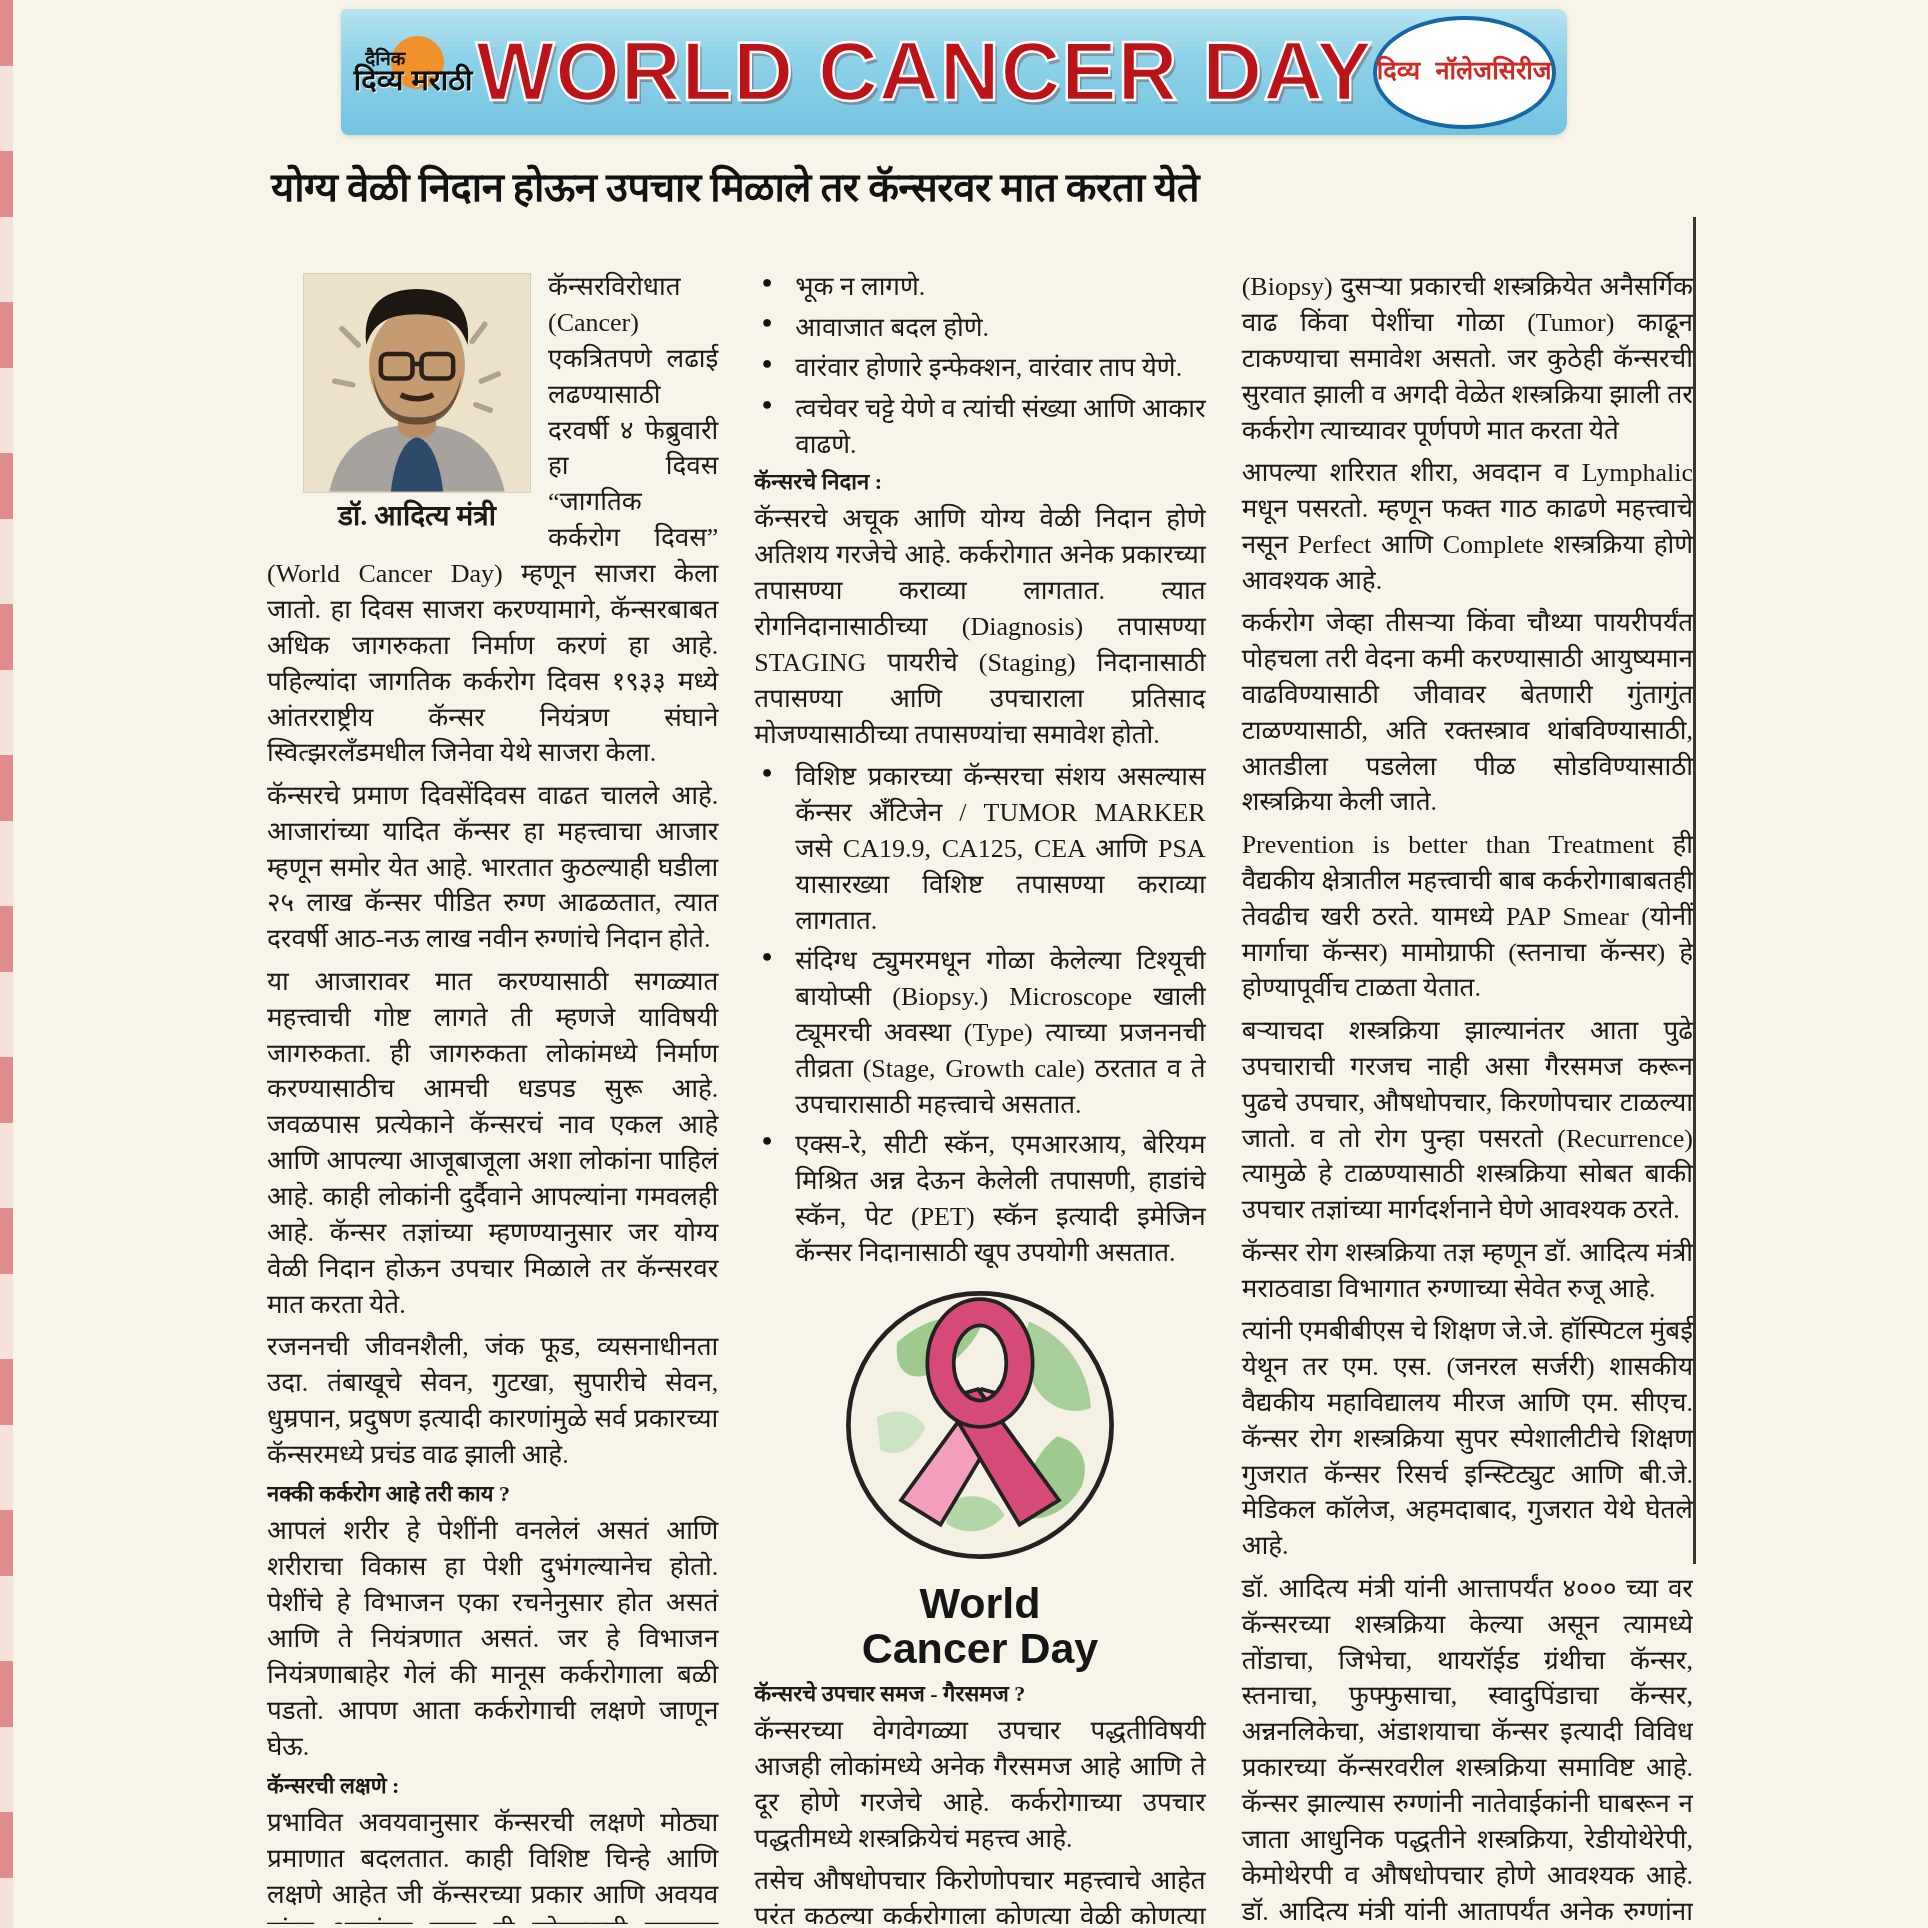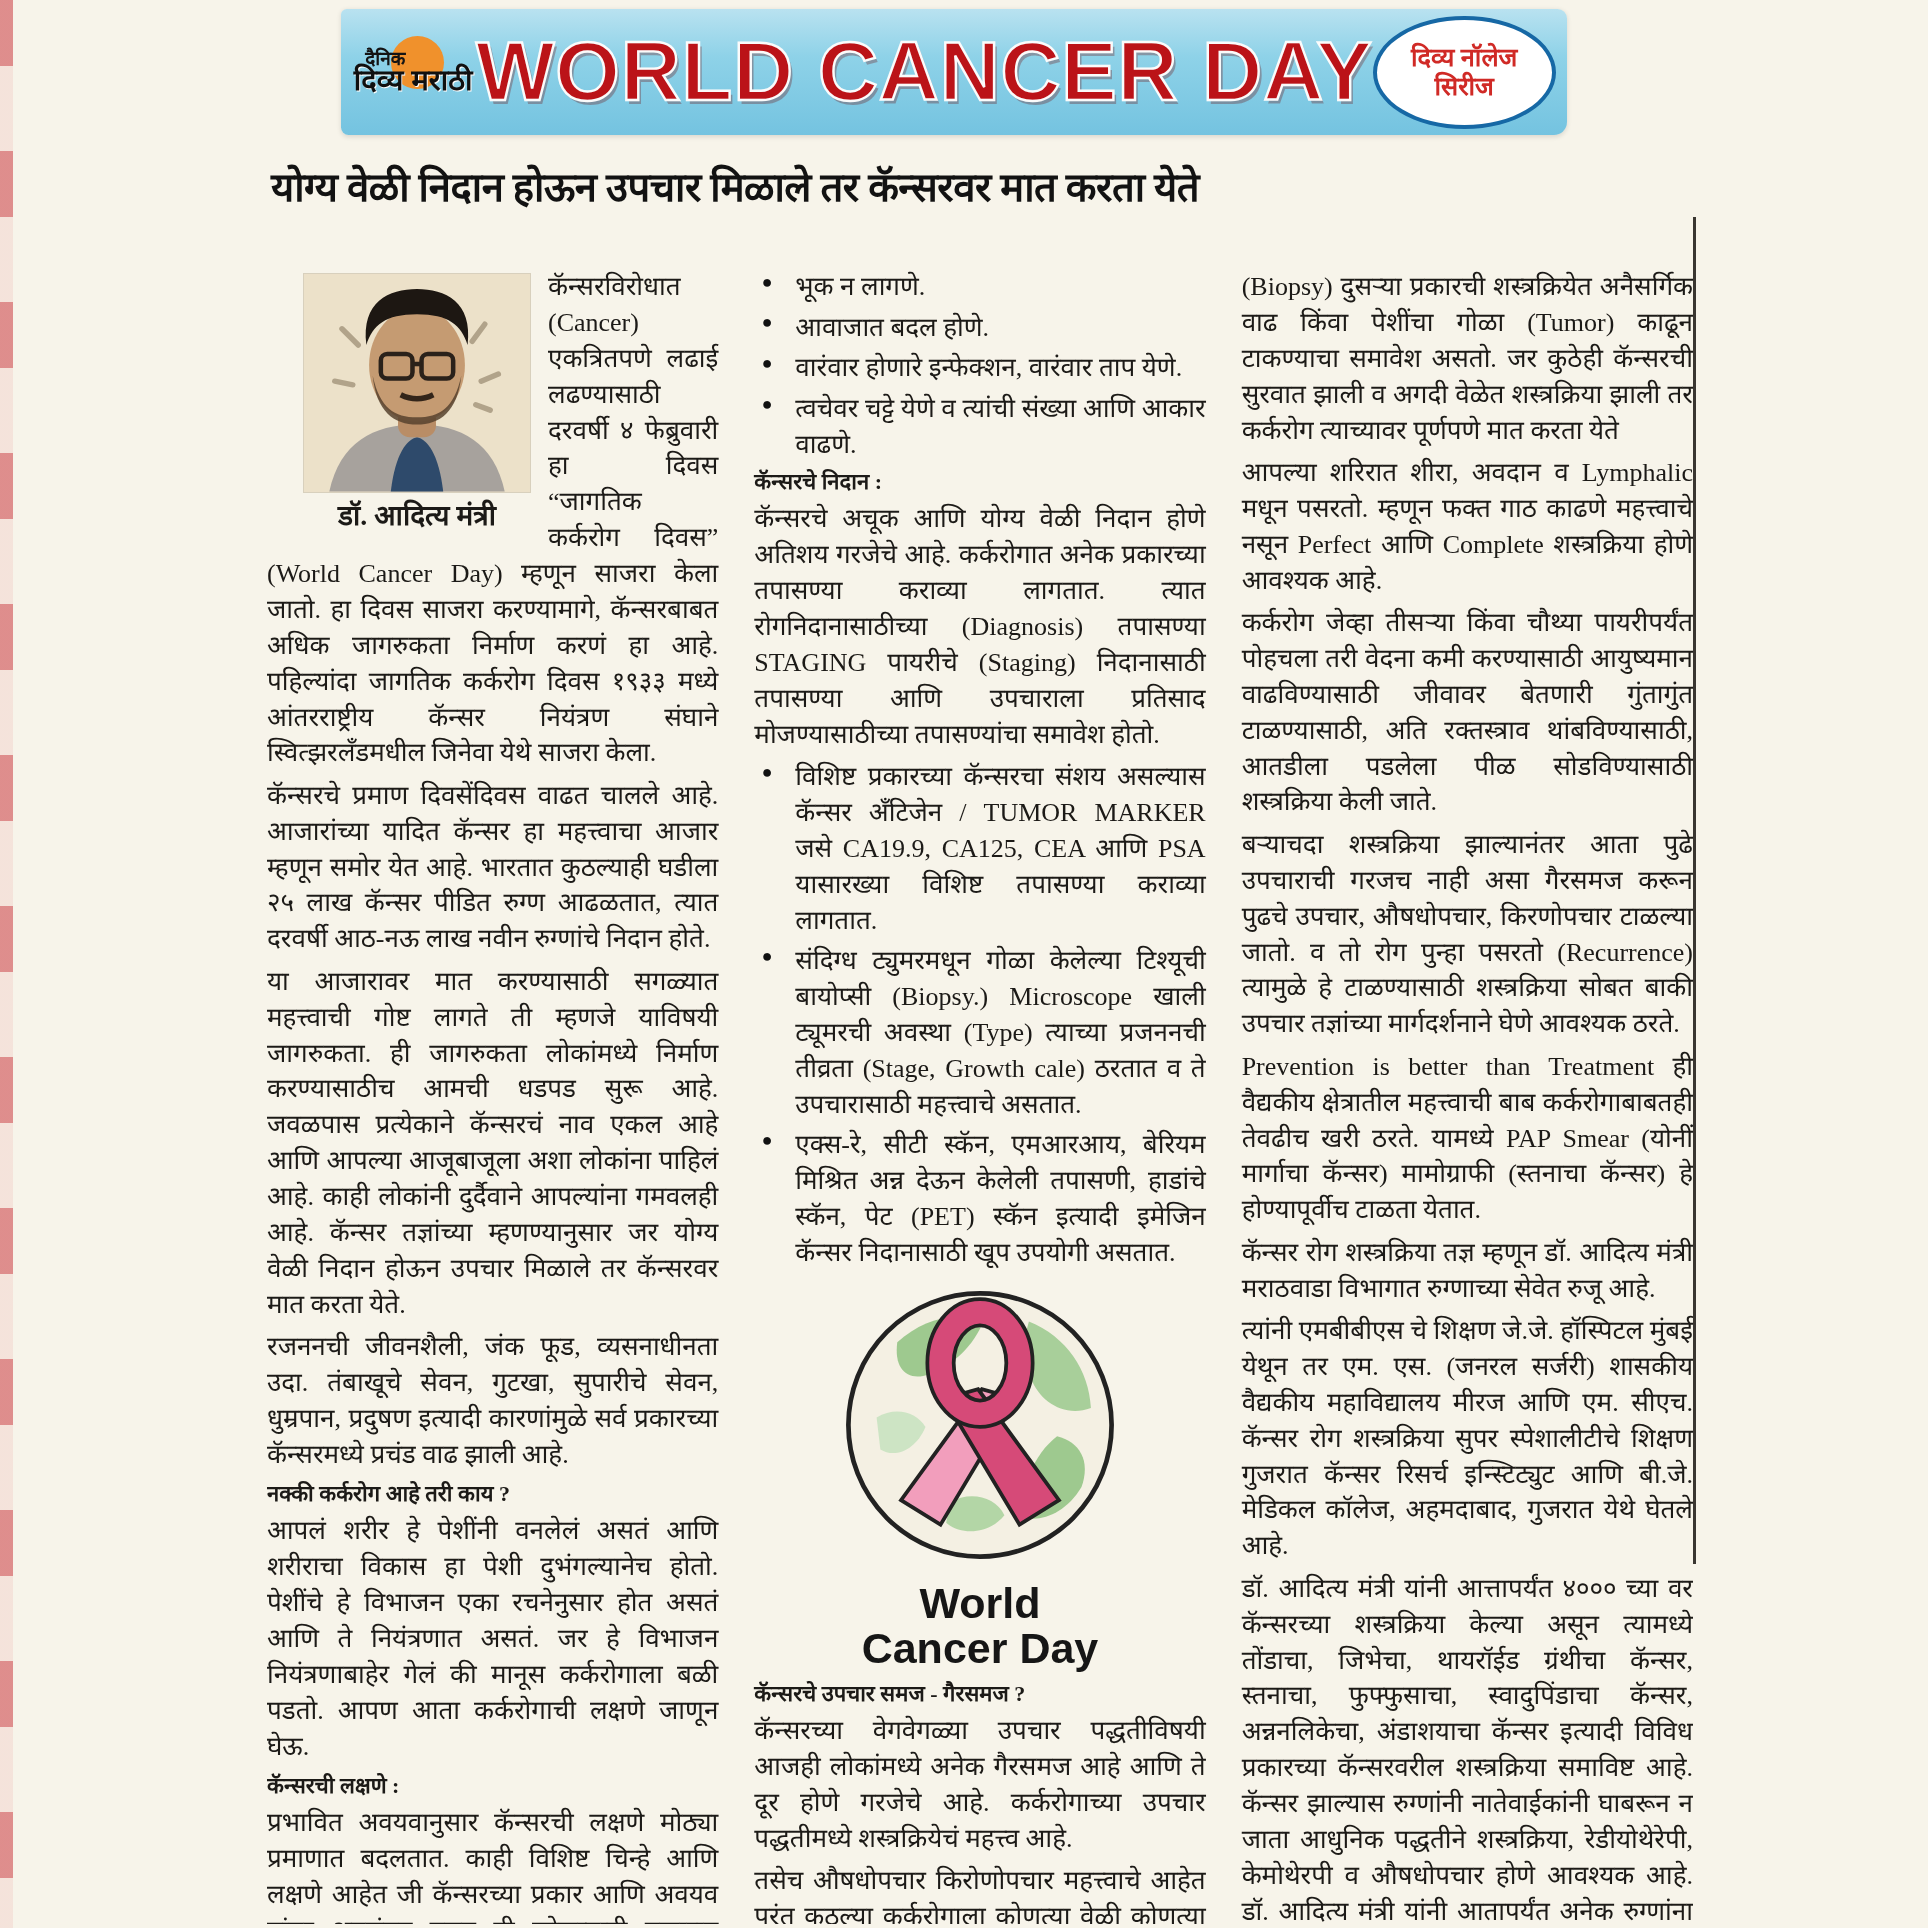--- a/index.html
+++ b/index.html
@@ -35,22 +35,22 @@
     font-family:"Liberation Sans",sans-serif;
     font-size:83px;font-weight:800;letter-spacing:0.9px;
     color:var(--title-red,#bb1318);
     -webkit-text-stroke:2.4px #fbfbfb;
     text-shadow:2.8px 3.8px 0 rgba(110,10,10,.30);
     white-space:nowrap;
   }
   .badge{
     width:175px;height:105px;margin-right:11.3px;flex:0 0 auto;
     background:#fff;border:4.7px solid var(--badge-blue,#1668a5);border-radius:50%;
-    display:flex;flex-direction:column;align-items:center;justify-content:center;
-    font-family:Liberation Serif, serif;font-weight:800;
+    display:flex;flex-direction:row;align-items:center;justify-content:center;
+    font-family:Liberation Mono, monospace;font-weight:800;
     color:var(--badge-red,#d02a26);font-size:25.4px;line-height:1.15;text-align:center;
   }
 
   
   .headline{
     position:absolute;left:271px;top:158px;width:1290px;margin:0;
     font-size:40px;font-weight:800;color:#121212;white-space:nowrap;
     letter-spacing:-0.5px;
   }
 
@@ -174,22 +174,22 @@
           <p class="para">कॅन्सरच्या वेगवेगळ्या उपचार पद्धतीविषयी आजही लोकांमध्ये अनेक गैरसमज आहे आणि ते दूर होणे गरजेचे आहे. कर्करोगाच्या उपचार पद्धतीमध्ये शस्त्रक्रियेचं महत्त्व आहे.</p>
           <p class="para">तसेच औषधोपचार किरोणोपचार महत्त्वाचे आहेत परंतु कुठल्या कर्करोगाला कोणत्या वेळी कोणत्या उपचाराची गरज आहे हे तज्ञांकडे जाऊन सल्ला घेतल्या नंतरच स्पष्ट होते. जर व्यवस्थित पद्धतीने योग्य त्या Stage मध्ये योग्य ते उपचार घेतले तर, कॅन्सर बऱ्यापैकी दुरुस्त होतो आणि पूर्णपणे बरा सुद्धा होऊ शकतो.</p>
         </div>
     </section>
 
     <section class="col">
       <div>
           <p class="para">(Biopsy) दुसऱ्या प्रकारची शस्त्रक्रियेत अनैसर्गिक वाढ किंवा पेशींचा गोळा (Tumor) काढून टाकण्याचा समावेश असतो. जर कुठेही कॅन्सरची सुरवात झाली व अगदी वेळेत शस्त्रक्रिया झाली तर कर्करोग त्याच्यावर पूर्णपणे मात करता येते</p>
           <p class="para">आपल्या शरिरात शीरा, अवदान व Lymphalic मधून पसरतो. म्हणून फक्त गाठ काढणे महत्त्वाचे नसून Perfect आणि Complete शस्त्रक्रिया होणे आवश्यक आहे.</p>
           <p class="para">कर्करोग जेव्हा तीसऱ्या किंवा चौथ्या पायरीपर्यंत पोहचला तरी वेदना कमी करण्यासाठी आयुष्यमान वाढविण्यासाठी जीवावर बेतणारी गुंतागुंत टाळण्यासाठी, अति रक्तस्त्राव थांबविण्यासाठी, आतडीला पडलेला पीळ सोडविण्यासाठी शस्त्रक्रिया केली जाते.</p>
+          <p class="para">Prevention is better than Treatment ही वैद्यकीय क्षेत्रातील महत्त्वाची बाब कर्करोगाबाबतही तेवढीच खरी ठरते. यामध्ये PAP Smear (योनीं मार्गाचा कॅन्सर) मामोग्राफी (स्तनाचा कॅन्सर) हे होण्यापूर्वीच टाळता येतात.</p>
           <p class="para">बऱ्याचदा शस्त्रक्रिया झाल्यानंतर आता पुढे उपचाराची गरजच नाही असा गैरसमज करून पुढचे उपचार, औषधोपचार, किरणोपचार टाळल्या जातो. व तो रोग पुन्हा पसरतो (Recurrence) त्यामुळे हे टाळण्यासाठी शस्त्रक्रिया सोबत बाकी उपचार तज्ञांच्या मार्गदर्शनाने घेणे आवश्यक ठरते.</p>
-          <p class="para">Prevention is better than Treatment ही वैद्यकीय क्षेत्रातील महत्त्वाची बाब कर्करोगाबाबतही तेवढीच खरी ठरते. यामध्ये PAP Smear (योनीं मार्गाचा कॅन्सर) मामोग्राफी (स्तनाचा कॅन्सर) हे होण्यापूर्वीच टाळता येतात.</p>
           <p class="para">कॅन्सर रोग शस्त्रक्रिया तज्ञ म्हणून डॉ. आदित्य मंत्री मराठवाडा विभागात रुग्णाच्या सेवेत रुजू आहे.</p>
           <p class="para">त्यांनी एमबीबीएस चे शिक्षण जे.जे. हॉस्पिटल मुंबई येथून तर एम. एस. (जनरल सर्जरी) शासकीय वैद्यकीय महाविद्यालय मीरज आणि एम. सीएच. कॅन्सर रोग शस्त्रक्रिया सुपर स्पेशालीटीचे शिक्षण गुजरात कॅन्सर रिसर्च इन्स्टिट्युट आणि बी.जे. मेडिकल कॉलेज, अहमदाबाद, गुजरात येथे घेतले आहे.</p>
           <p class="para">डॉ. आदित्य मंत्री यांनी आत्तापर्यंत ४००० च्या वर कॅन्सरच्या शस्त्रक्रिया केल्या असून त्यामध्ये तोंडाचा, जिभेचा, थायरॉईड ग्रंथीचा कॅन्सर, स्तनाचा, फुफ्फुसाचा, स्वादुपिंडाचा कॅन्सर, अन्ननलिकेचा, अंडाशयाचा कॅन्सर इत्यादी विविध प्रकारच्या कॅन्सरवरील शस्त्रक्रिया समाविष्ट आहे. कॅन्सर झाल्यास रुग्णांनी नातेवाईकांनी घाबरून न जाता आधुनिक पद्धतीने शस्त्रक्रिया, रेडीयोथेरेपी, केमोथेरपी व औषधोपचार होणे आवश्यक आहे. डॉ. आदित्य मंत्री यांनी आतापर्यंत अनेक रुग्णांना योग्य मार्गदर्शन करून त्यांच्यावर यशस्वी उपचार केलेले आहेत व यापुढेही त्यांच्याकडून मार्गदर्शन मिळणार आहे.</p>
         </div>
     </section>
 
   </div>
 </div>
 
 

